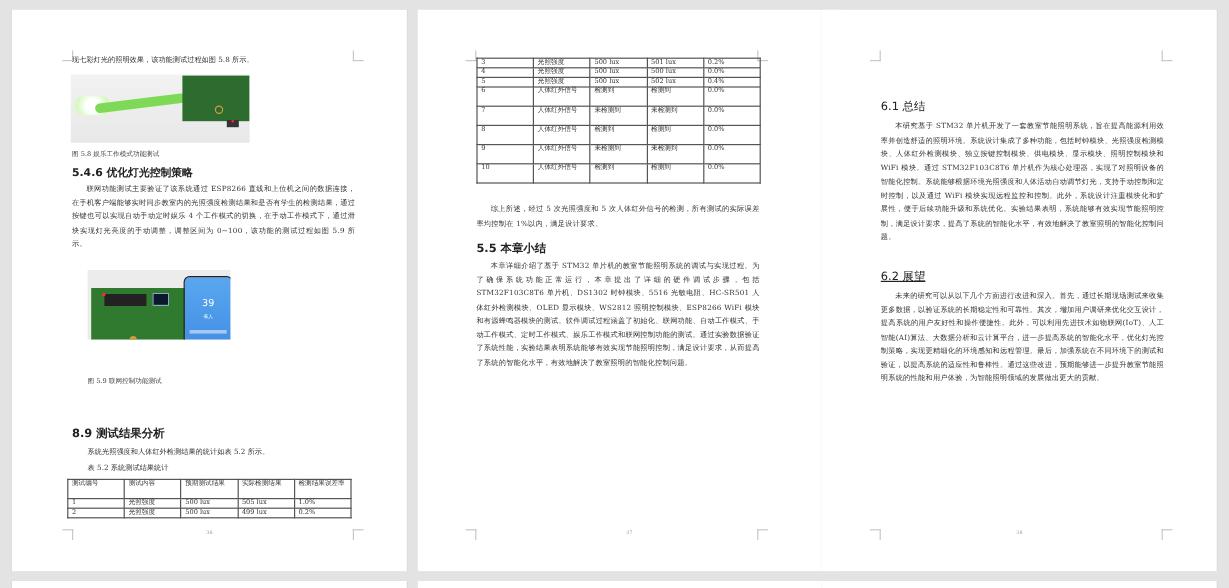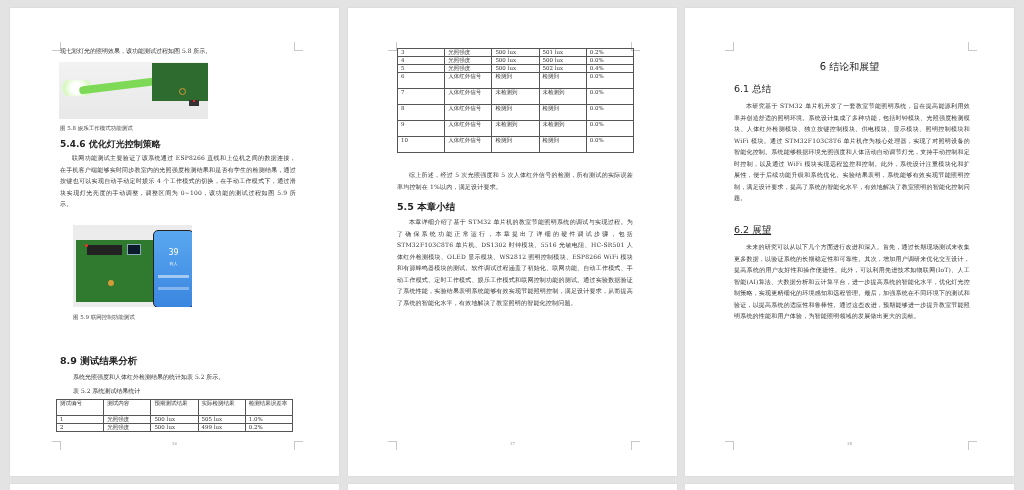--- a/index.html
+++ b/index.html
@@ -10,21 +10,21 @@
     position: relative;
   }
   .page {
     position: absolute; background: #ffffff;
     top: 8px; height: 468px; width: 329px;
     box-shadow: 0 0 1px rgba(0,0,0,0.15);
     overflow: hidden;
   }
   .page.next { top: 484px; height: 30px; }
   .p1 { left: 10px; }
-  .p2 { left: 348px; }
+  .p2 { left: 348px; padding-left: 24px; }
   .p3 { left: 685px; }
   .corner { position: absolute; width: 8px; height: 8px; border-color: #c8c8c8; border-style: solid; border-width: 0; }
   .c-tl { border-right-width: 1px; border-bottom-width: 1px; }
   .c-tr { border-left-width: 1px; border-bottom-width: 1px; }
   .c-bl { border-right-width: 1px; border-top-width: 1px; }
   .c-br { border-left-width: 1px; border-top-width: 1px; }
   .text { position: absolute; color: #333; font-size: 6px; line-height: 11.5px; }
   .para { text-indent: 12px; text-align: justify; letter-spacing: 0.2px; }
   .h2 { font-family: "DejaVu Sans", "Liberation Sans", sans-serif; font-size: 9.5px; font-weight: bold; color: #222; position: absolute; text-align: right; }
   .h1 { font-family: "DejaVu Sans", "Liberation Sans", sans-serif; font-size: 10px; color: #222; position: absolute; text-align: center; }
@@ -49,21 +49,21 @@
     <div style="position:absolute;left:93px;top:1px;width:56px;height:38px;background:#2e6b2f;"></div>
     <div style="position:absolute;left:120px;top:26px;width:5px;height:5px;border-radius:50%;border:1px solid #d49a3a;"></div>
     <div style="position:absolute;left:130px;top:38px;width:10px;height:6px;background:#333;"></div>
     <div style="position:absolute;left:134px;top:38px;width:2px;height:2px;background:#ff2020;"></div>
   </div>
   <div class="caption" style="left:50px;top:117px;">图 5.8  娱乐工作模式功能测试</div>
 
   <div class="h2" style="left:50px;top:130px;font-size:9px;">5.4.6 优化灯光控制策略</div>
   <div class="text para" style="left:50px;top:144px;width:236px;">联网功能测试主要验证了该系统通过 ESP8266 直线和上位机之间的数据连接，在手机客户端能够实时同步教室内的光照强度检测结果和是否有学生的检测结果，通过按键也可以实现自动手动定时娱乐 4 个工作模式的切换，在手动工作模式下，通过滑块实现灯光亮度的手动调整，调整区间为 0~100，该功能的测试过程如图 5.9 所示。</div>
 
-  <div class="photo" style="left:63px;top:217px;width:119px;height:82px;background:#ececec;">
+  <div class="photo" style="left:63px;top:217px;width:119px;height:58px;background:#ececec;">
     <div style="position:absolute;left:3px;top:15px;width:78px;height:62px;background:#2f7a2f;"></div>
     <div style="position:absolute;left:14px;top:20px;width:35px;height:10px;background:#222;"></div>
     <div style="position:absolute;left:12px;top:19px;width:3px;height:3px;background:#ff2b2b;border-radius:50%;"></div>
     <div style="position:absolute;left:54px;top:19px;width:12px;height:9px;background:#0b1a2a;border:1px solid #8ab;"></div>
     <div style="position:absolute;left:35px;top:55px;width:6px;height:6px;border-radius:50%;background:#d39a3a;"></div>
     <div style="position:absolute;left:80px;top:5px;width:39px;height:76px;background:linear-gradient(180deg,#5aa7f0,#3b86e0);border-radius:5px;border:1.5px solid #222;">
       <div style="position:absolute;left:0;right:0;top:17px;text-align:center;color:#fff;font-size:8px;font-family:'DejaVu Sans',sans-serif;">39</div>
       <div style="position:absolute;left:0;right:0;top:30px;text-align:center;color:#fff;font-size:4px;">有人</div>
       <div style="position:absolute;left:4px;right:4px;top:44px;height:3px;background:rgba(255,255,255,0.5);"></div>
       <div style="position:absolute;left:4px;right:4px;top:56px;height:3px;background:rgba(255,255,255,0.35);"></div>
@@ -177,21 +177,20 @@
 
   <div class="corner c-bl" style="left:40px;top:433px;"></div>
   <div class="corner c-br" style="left:283px;top:433px;"></div>
   <div class="pagenum" style="top:433px;">37</div>
 </div>
 
 <div class="page p3">
   <div class="corner c-tl" style="left:40px;top:34px;"></div>
   <div class="corner c-tr" style="left:283px;top:34px;"></div>
 
-  <div class="h1" style="left:0;width:329px;top:52px;">6 结论和展望</div>
   <div class="h2" style="left:49px;top:75px;font-weight:normal;">6.1  总结</div>
   <div class="text para" style="left:49px;top:92px;width:236px;">本研究基于 STM32 单片机开发了一套教室节能照明系统，旨在提高能源利用效率并创造舒适的照明环境。系统设计集成了多种功能，包括时钟模块、光照强度检测模块、人体红外检测模块、独立按键控制模块、供电模块、显示模块、照明控制模块和 WiFi 模块。通过 STM32F103C8T6 单片机作为核心处理器，实现了对照明设备的智能化控制。系统能够根据环境光照强度和人体活动自动调节灯光，支持手动控制和定时控制，以及通过 WiFi 模块实现远程监控和控制。此外，系统设计注重模块化和扩展性，便于后续功能升级和系统优化。实验结果表明，系统能够有效实现节能照明控制，满足设计要求，提高了系统的智能化水平，有效地解决了教室照明的智能化控制问题。</div>
   <div class="h2" style="left:49px;top:216px;font-weight:normal;text-decoration:underline;">6.2  展望</div>
   <div class="text para" style="left:49px;top:233px;width:236px;">未来的研究可以从以下几个方面进行改进和深入。首先，通过长期现场测试来收集更多数据，以验证系统的长期稳定性和可靠性。其次，增加用户调研来优化交互设计，提高系统的用户友好性和操作便捷性。此外，可以利用先进技术如物联网(IoT)、人工智能(AI)算法、大数据分析和云计算平台，进一步提高系统的智能化水平，优化灯光控制策略，实现更精细化的环境感知和远程管理。最后，加强系统在不同环境下的测试和验证，以提高系统的适应性和鲁棒性。通过这些改进，预期能够进一步提升教室节能照明系统的性能和用户体验，为智能照明领域的发展做出更大的贡献。</div>
 
   <div class="corner c-bl" style="left:40px;top:433px;"></div>
   <div class="corner c-br" style="left:283px;top:433px;"></div>
   <div class="pagenum" style="top:433px;">38</div>
 </div>
 

